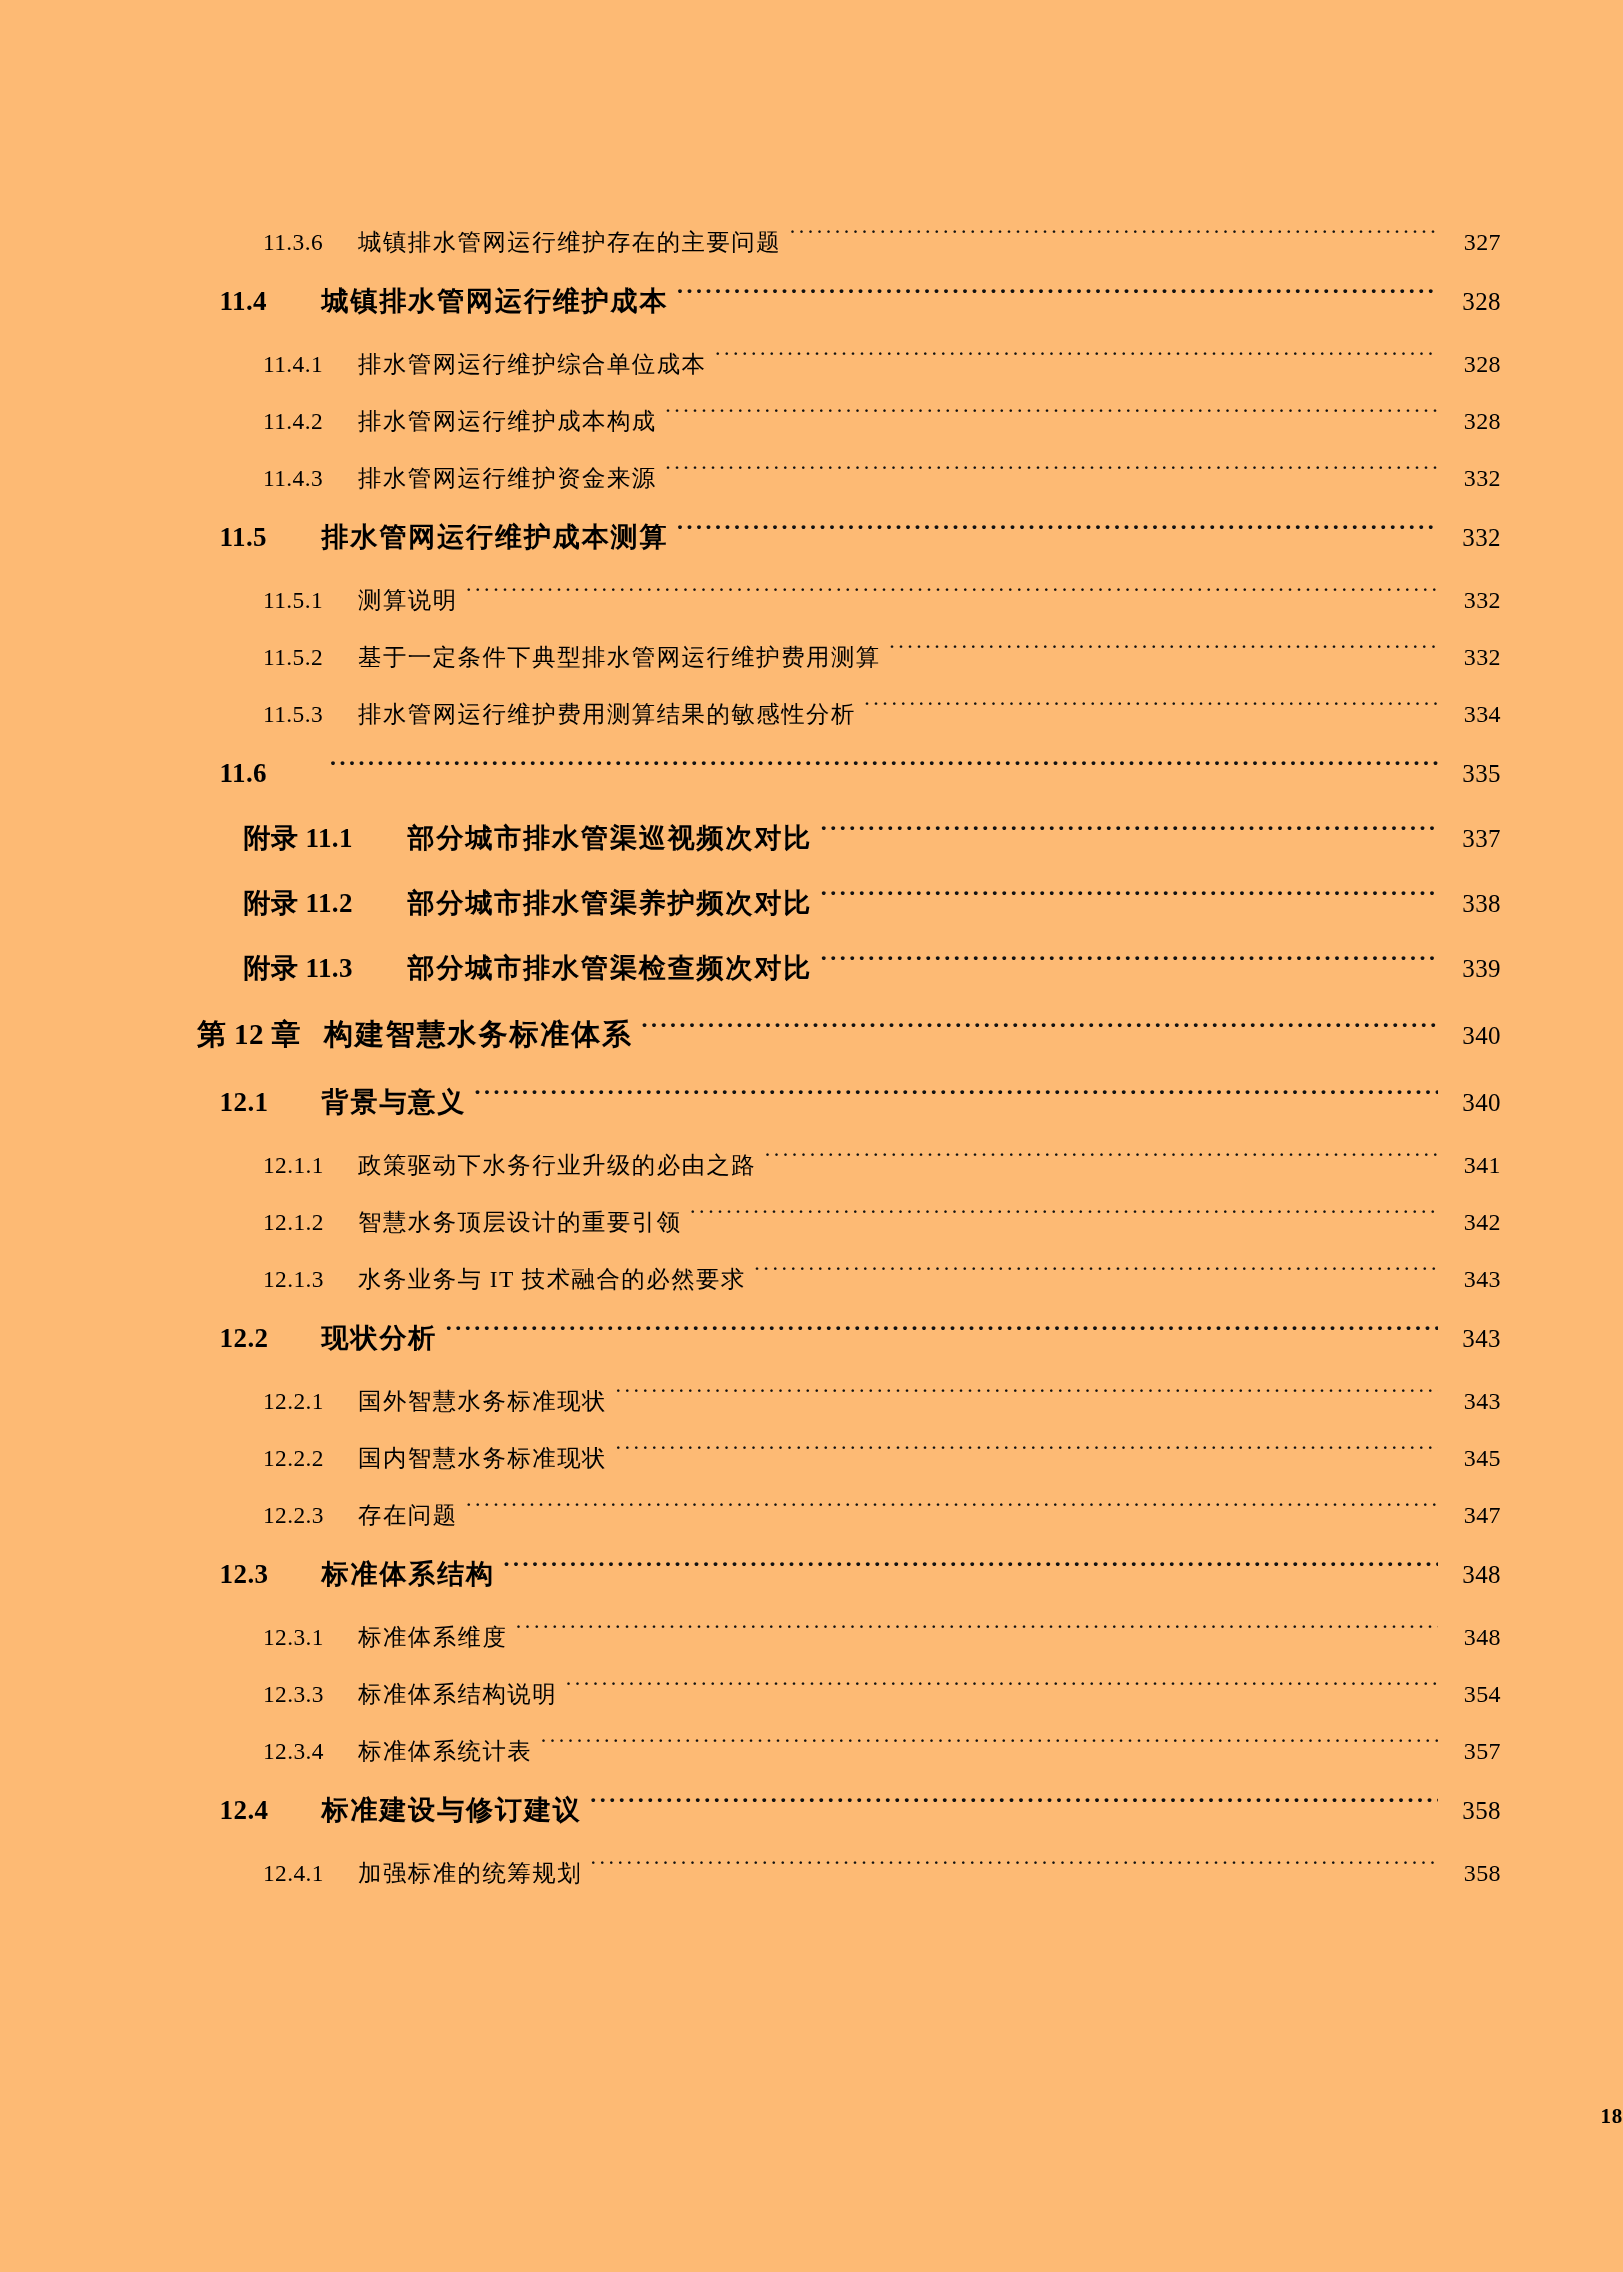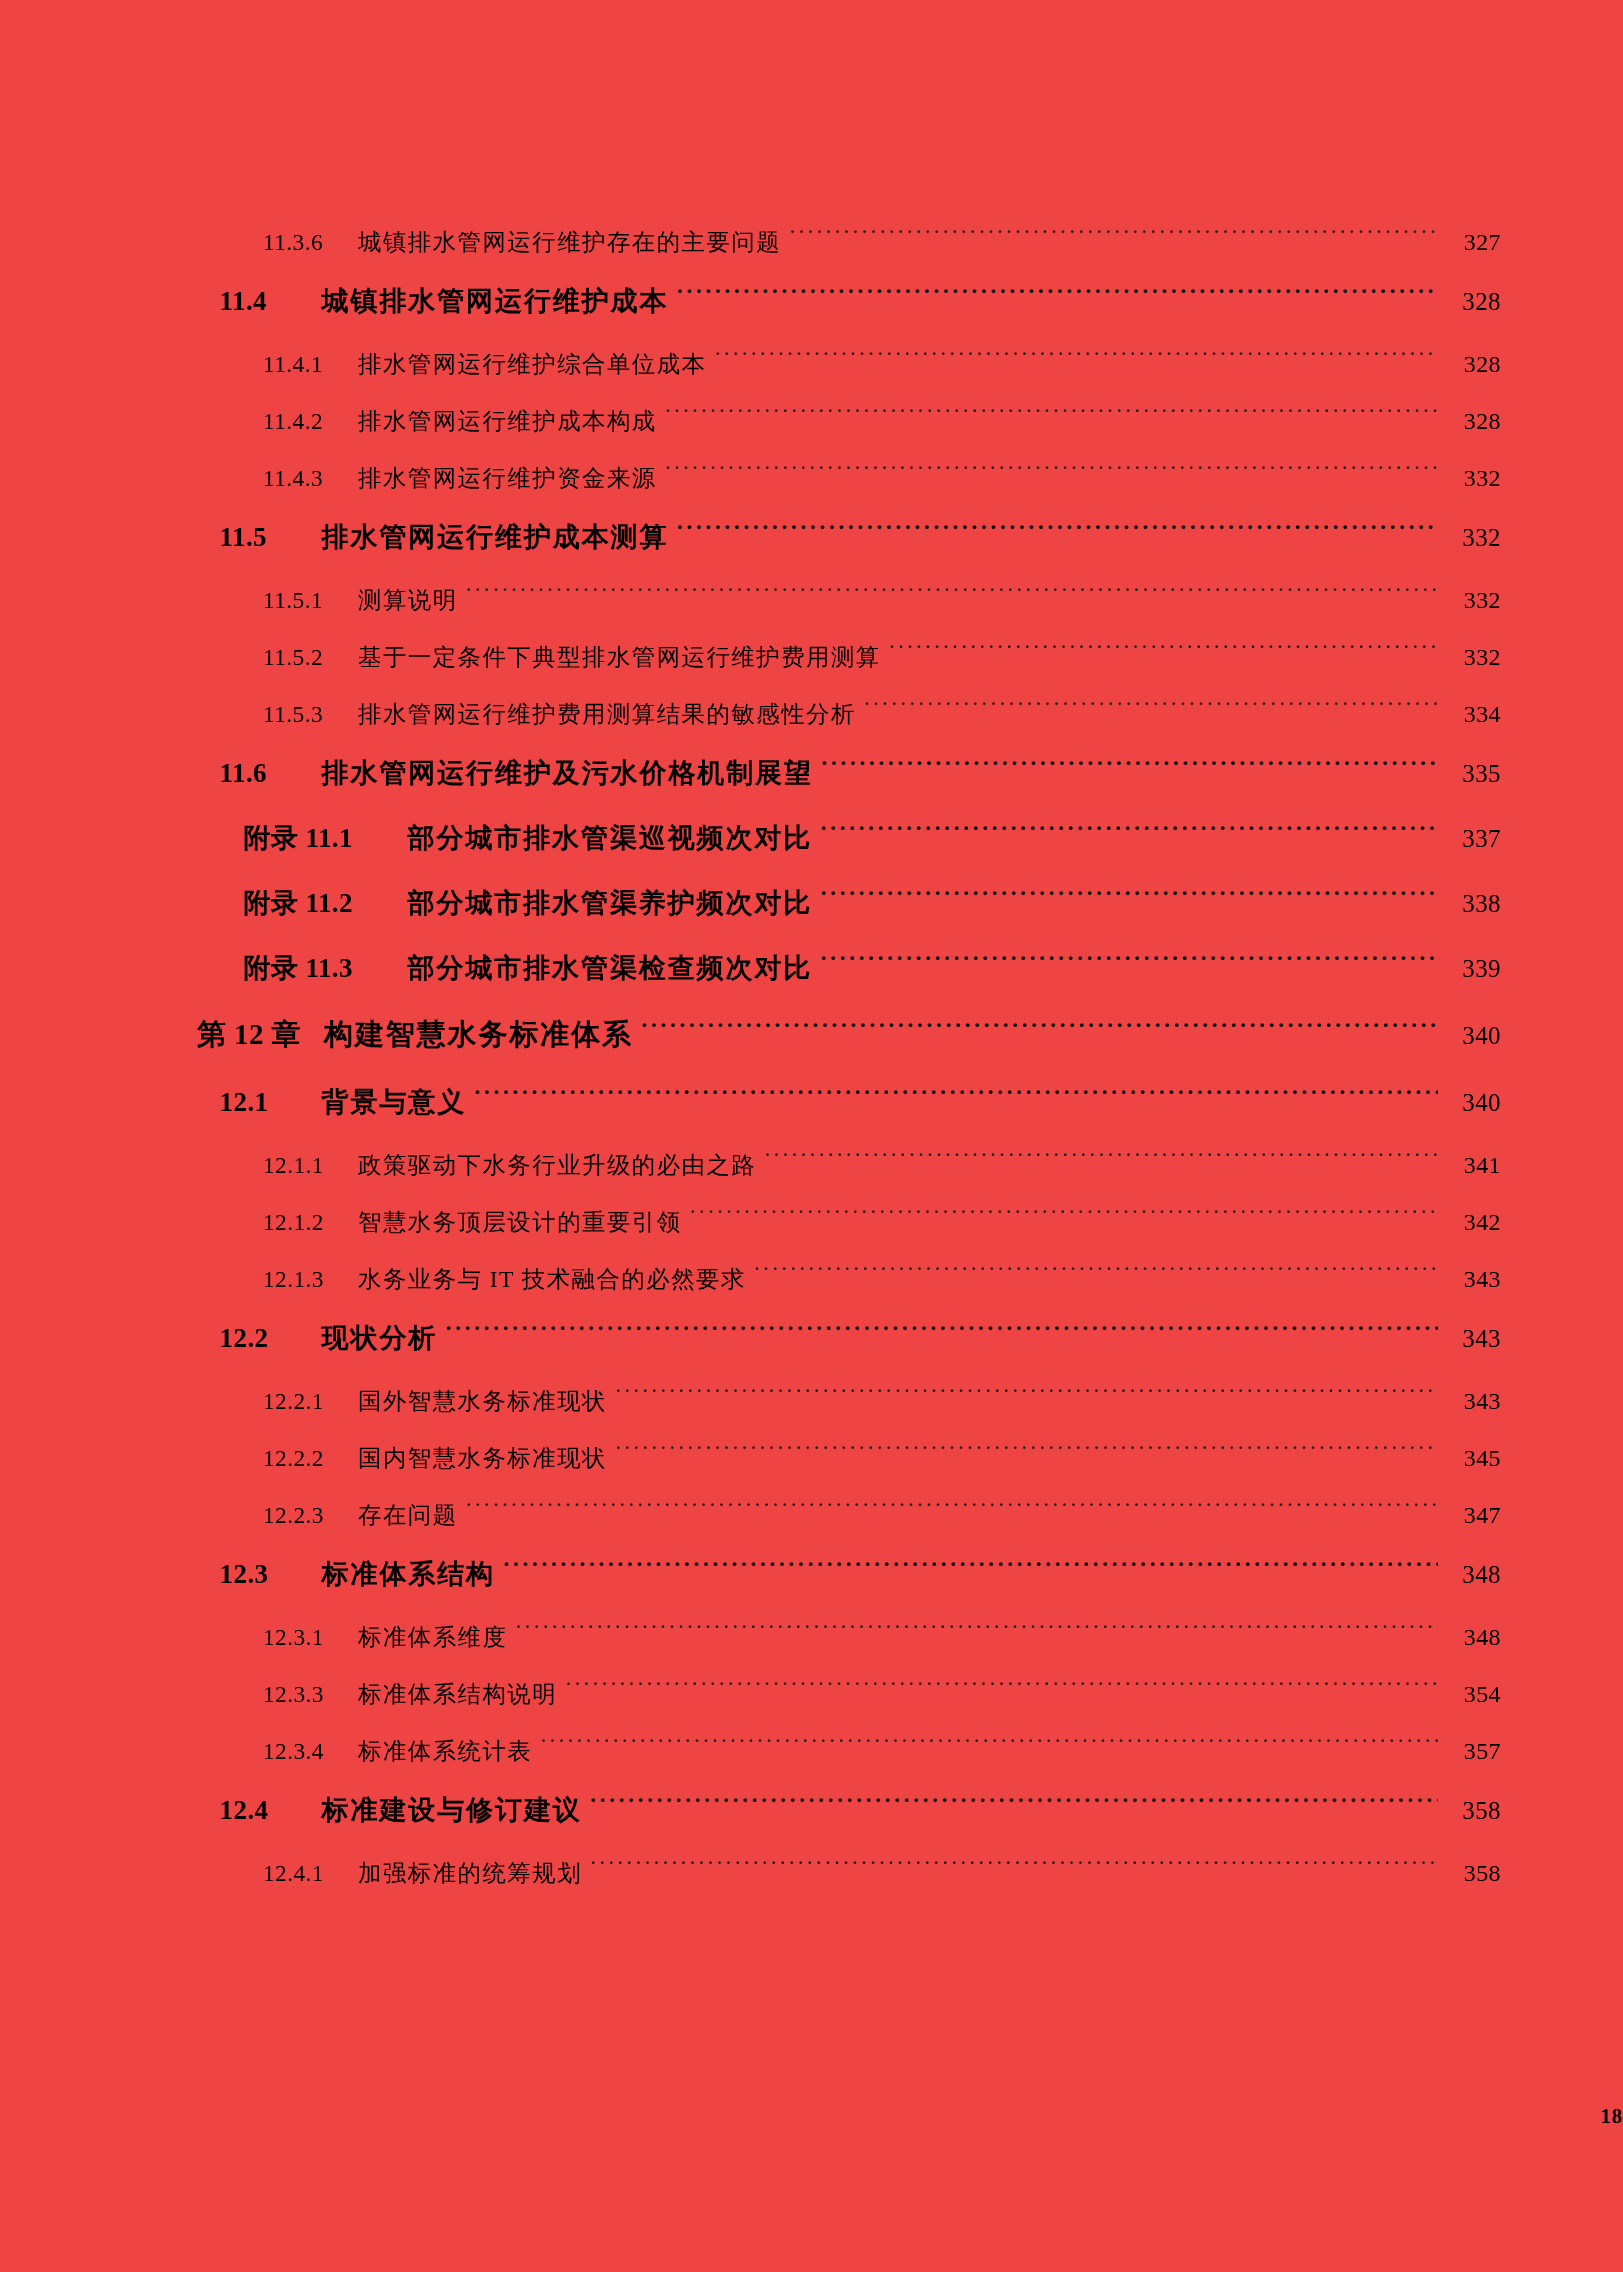--- a/index.html
+++ b/index.html
@@ -10,21 +10,21 @@
   }
   body {
     font-family: "Liberation Serif", "DejaVu Serif", serif;
     color: #000000;
   }
 
   #page {
     position: relative;
     width: 1623px;
     height: 2273px;
-    background: #ef4444;
+    background: #fdba74;
     overflow: hidden;
     box-sizing: border-box;
   }
 
   
   #toc {
     position: absolute;
     left: 197px;
     top: 226px;
     width: 1304px;
@@ -193,21 +193,20 @@
         <span class="pageno">332</span>
       </div>
       <div class="toc-row lv3">
         <span class="num">11.5.3</span>
         <span class="title">排水管网运行维护费用测算结果的敏感性分析</span>
         <span class="leader"></span>
         <span class="pageno">334</span>
       </div>
       <div class="toc-row lv2">
         <span class="num">11.6</span>
-        <span class="title">排水管网运行维护及污水价格机制展望</span>
         <span class="leader"></span>
         <span class="pageno">335</span>
       </div>
       <div class="toc-row lvapp">
         <span class="num">附录 11.1</span>
         <span class="title">部分城市排水管渠巡视频次对比</span>
         <span class="leader"></span>
         <span class="pageno">337</span>
       </div>
       <div class="toc-row lvapp">

